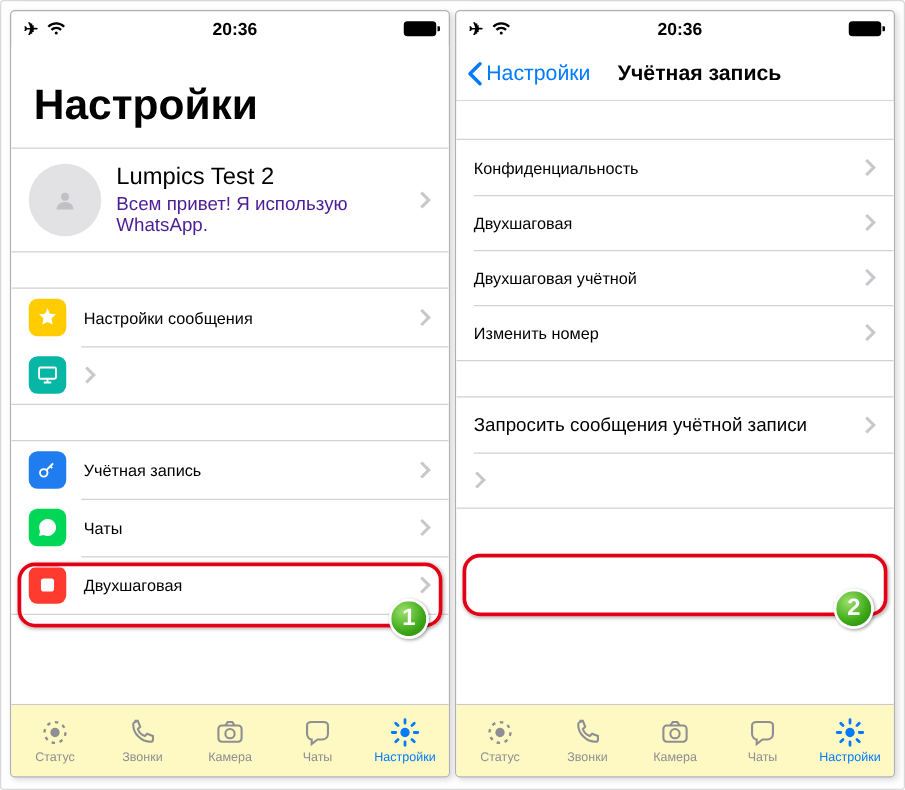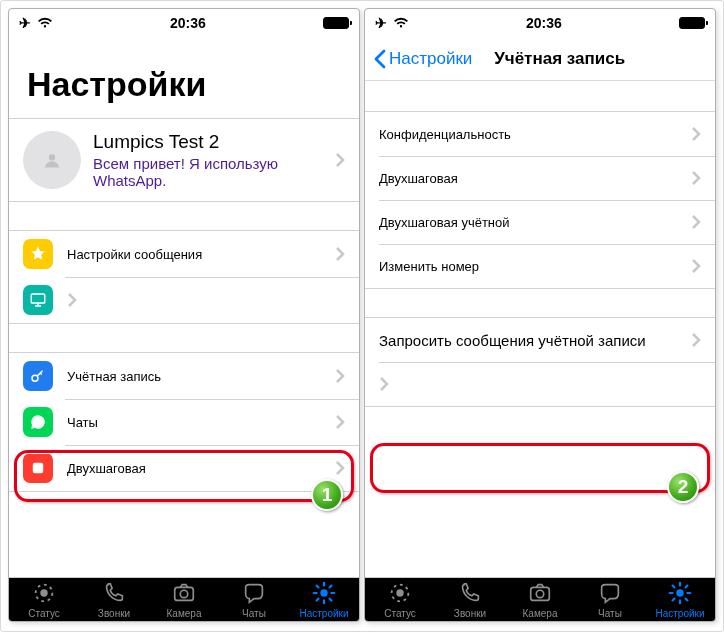--- a/index.html
+++ b/index.html
@@ -24,21 +24,21 @@
 .ico{width:30px;height:30px;border-radius:7px;margin-right:14px;display:flex;align-items:center;justify-content:center;flex-shrink:0}
 .ico svg{width:18px;height:18px}
 .profile .ico{width:58px;height:58px;border-radius:50%;background:#e2e2e5;margin-right:12px}
 .profile{padding:12px 14px}
 .profile .txt{display:flex;flex-direction:column;gap:2px}
 .pname{font-size:19px;font-weight:400}
 .pstatus{font-size:15px;color:#4c1d95}
 .lbl{font-size:13px;flex:1}
 .chev{width:10px;height:16px;flex-shrink:0}
 .chev path{stroke:#c7c7cc;stroke-width:2.5;fill:none}
-.tabbar{height:44px;border-top:.5px solid #c9c9c9;display:flex;background:#000000}
+.tabbar{height:58px;border-top:.5px solid #c9c9c9;display:flex;background:#fef9c3}
 .tab{flex:1;display:flex;flex-direction:column;align-items:center;justify-content:center;gap:2px;color:#8e8e93;font-size:10px}
 .tab.active{color:#007aff}
 .tab svg{width:26px;height:26px}
 .hl{position:absolute;border:3px solid #e30016;border-radius:14px;box-shadow:0 0 0 1px #fff inset,1px 1px 3px rgba(0,0,0,.3);pointer-events:none}
 .badge{position:absolute;width:32px;height:32px;border-radius:50%;display:flex;align-items:center;justify-content:center;font-size:19px;font-weight:700;color:#fff;border:2px solid #fff;box-shadow:1px 1px 3px rgba(0,0,0,.4);background:radial-gradient(circle at 35% 30%,#9be06a,#3ca817 60%,#2a7d0f)}
 </style>
 </head>
 <body>
 
 <div class="canvas">

